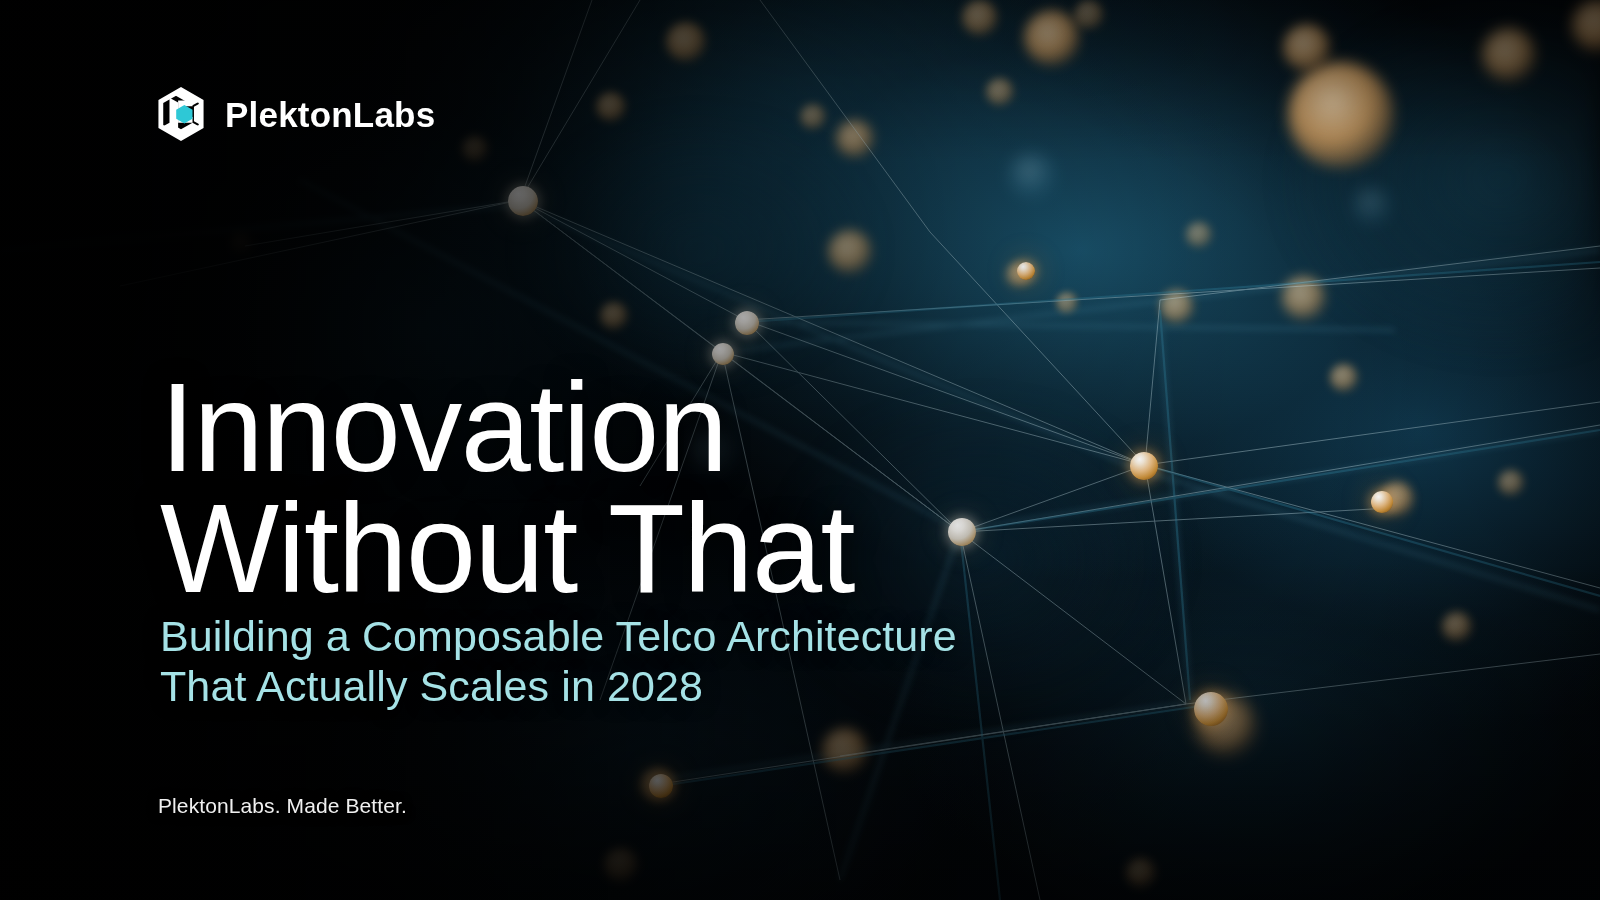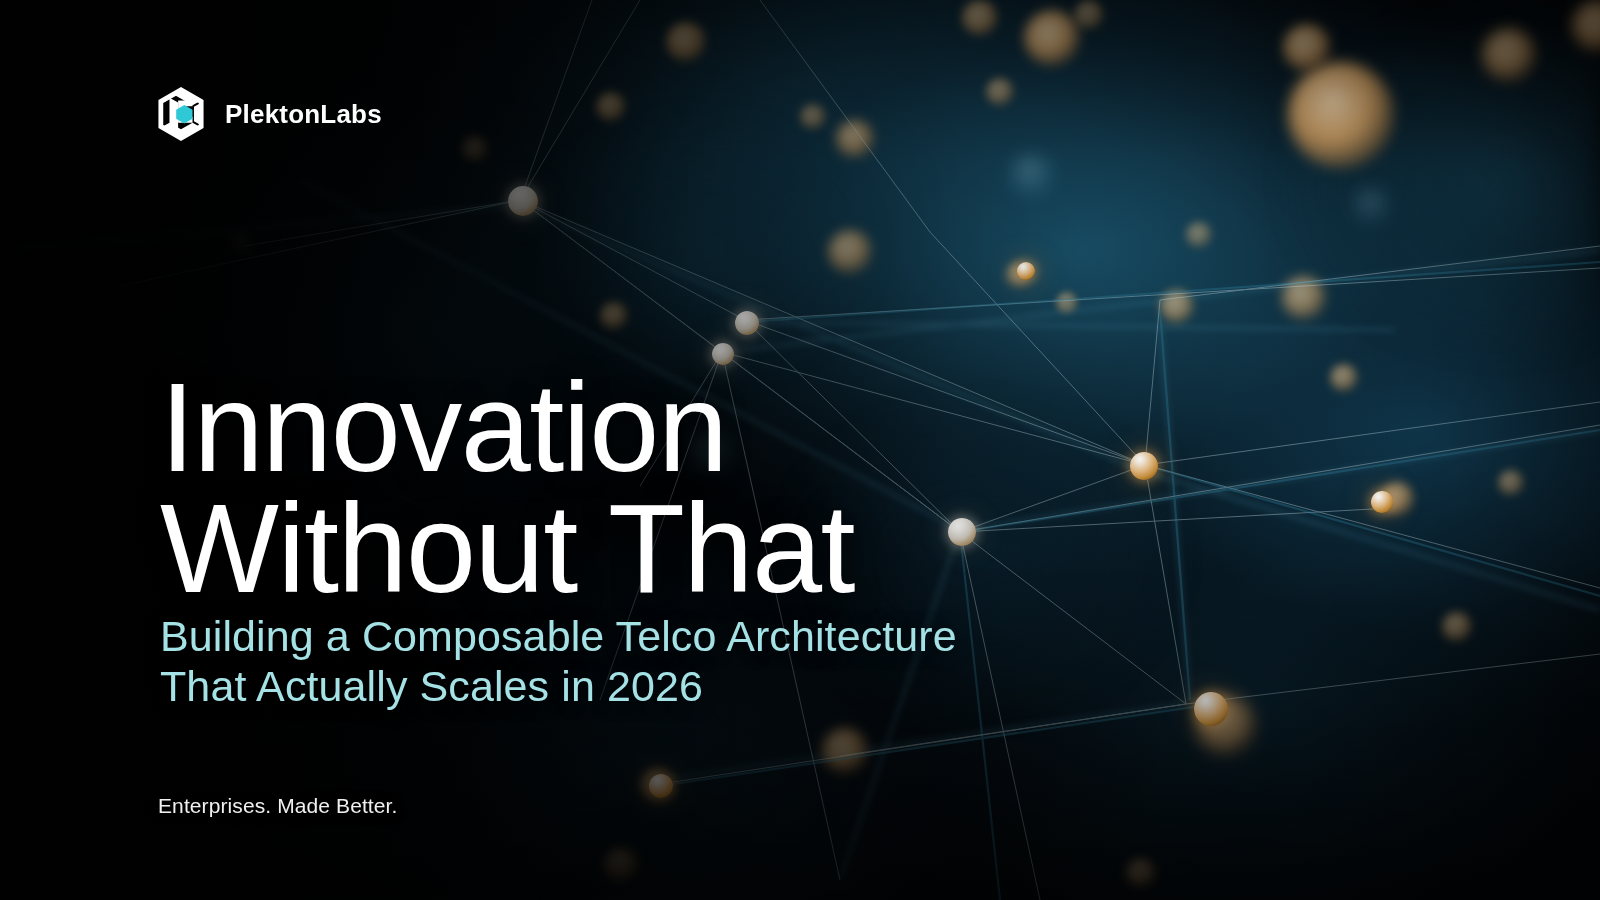--- a/index.html
+++ b/index.html
@@ -76,21 +76,21 @@
   
   #content { position:absolute; inset:0; }
 
   #logo-lockup {
     position:absolute; left:157px; top:87px;
     display:flex; align-items:center; gap:20px;
   }
   #logo-mark { width:48px; height:54px; display:block; }
   #logo-wordmark {
     color:#ffffff;
-    font-size:26px;
+    font-size:35px;
     font-weight:700;
     letter-spacing:.2px;
     line-height:1;
     white-space:nowrap;
   }
 
   #headline {
     position:absolute; left:160px; top:368px;
     color:#ffffff;
     font-size:126px;
@@ -258,18 +258,18 @@
 
         <path fill="#2ec8d6" d="M57 37 L74 47 L74 66 L57 76 L40 66 L40 47 Z"></path>
       </svg>
       <div id="logo-wordmark">PlektonLabs</div>
     </div>
 
     <h1 id="headline">Innovation
 Without That</h1>
 
     <h2 id="subheadline">Building a Composable Telco Architecture
-That Actually Scales in 2026</h2>
-
-    <div id="tagline">Enterprises. Made Better.</div>
+That Actually Scales in 2028</h2>
+
+    <div id="tagline">PlektonLabs. Made Better.</div>
 
   </div>
 </div>
 
 </body></html>

